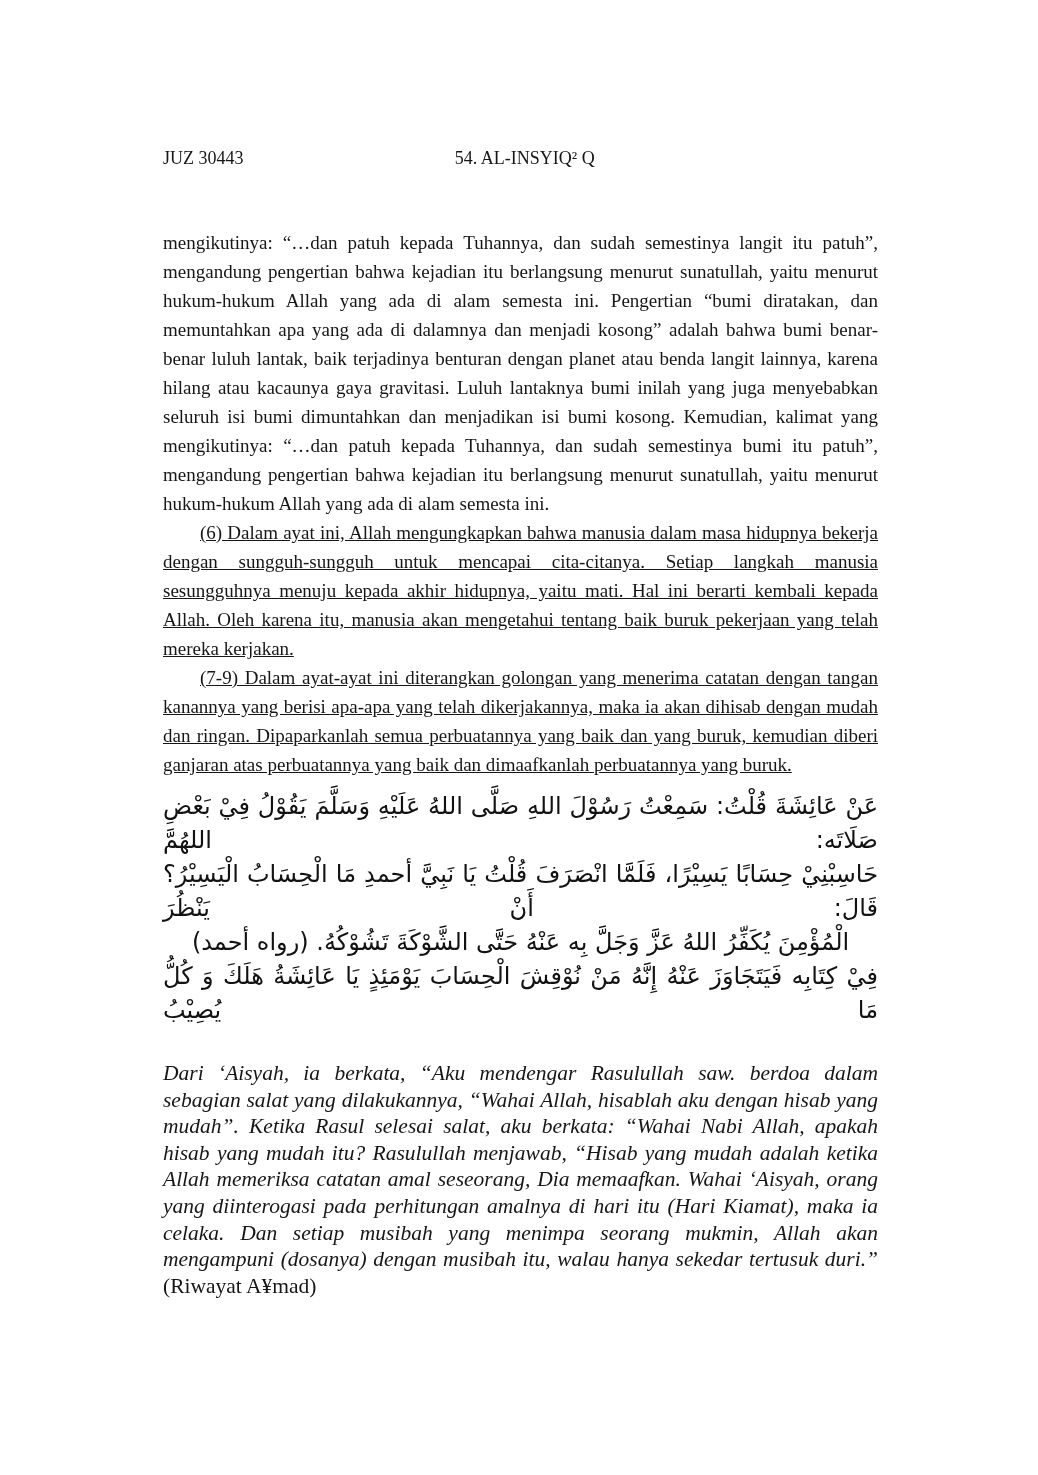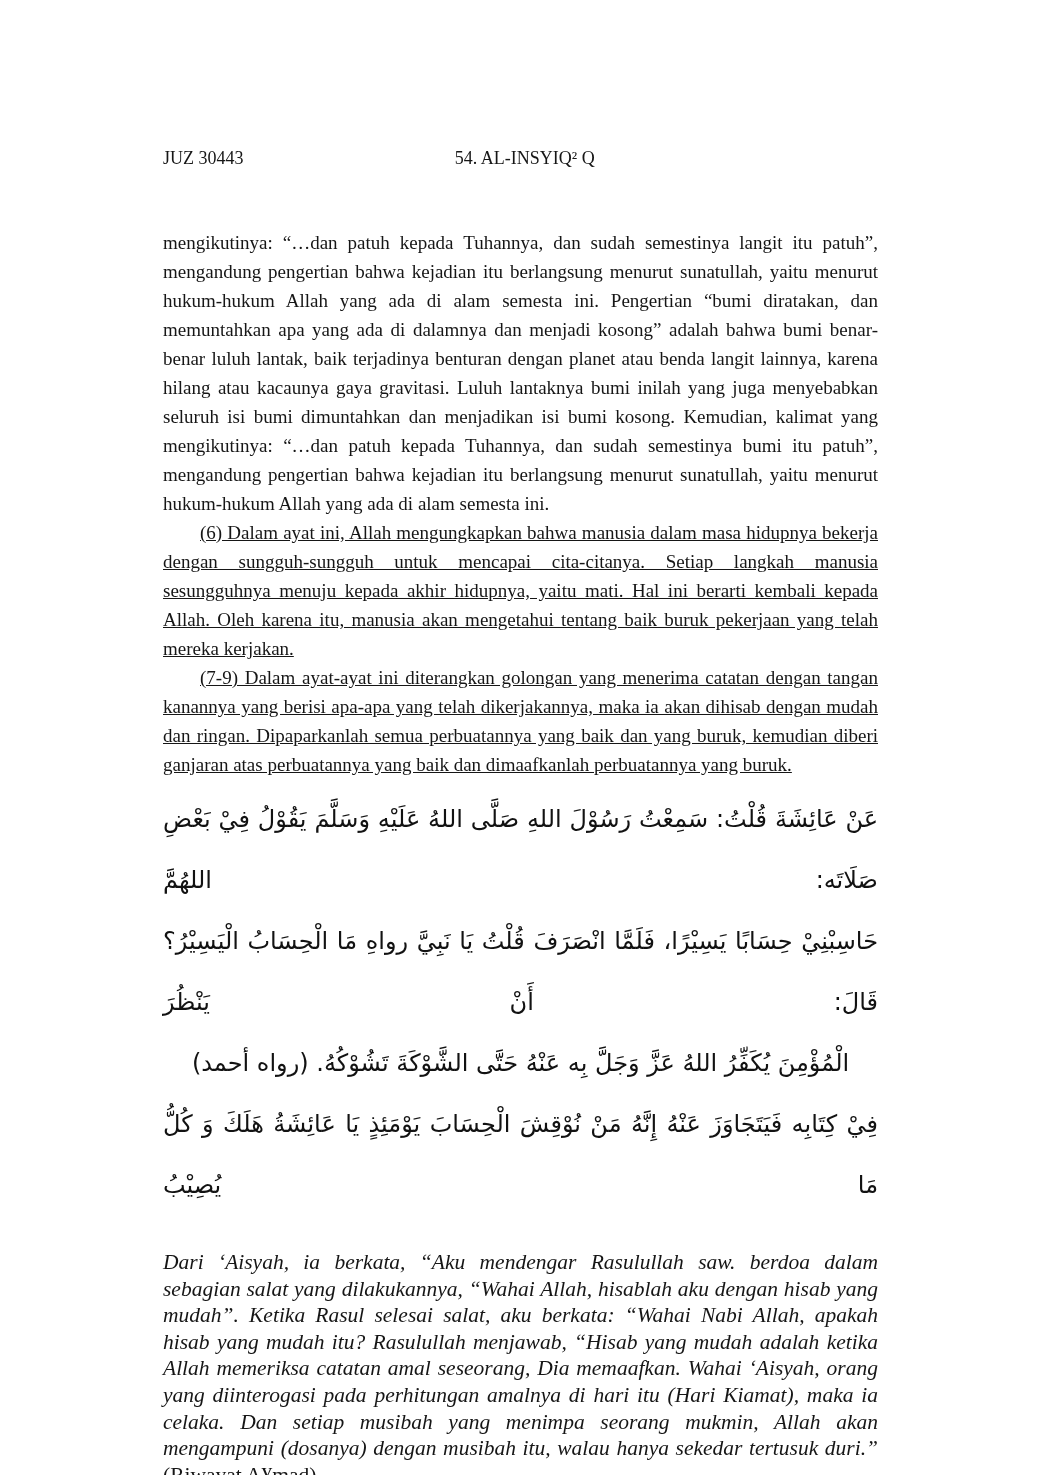--- a/index.html
+++ b/index.html
@@ -49,21 +49,21 @@
   }
   .body-text p.indent {
     text-indent: 37px;
     text-decoration: underline;
   }
   .arabic-block {
     margin-top: 10px;
     direction: rtl;
     font-family: "DejaVu Sans", sans-serif;
     font-size: 24px;
-    line-height: 61px;
+    line-height: 34px;
     color: #121212;
   }
   .arabic-block .arabic-line {
     text-align: justify;
     text-align-last: justify;
   }
   .arabic-block .arabic-line.last-line {
     text-align: center;
     text-align-last: center;
   }
@@ -93,21 +93,21 @@
     </div>
 
     <div class="body-text">
       <p>mengikutinya: “…dan patuh kepada Tuhannya, dan sudah semestinya langit itu patuh”, mengandung pengertian bahwa kejadian itu berlangsung menurut sunatullah, yaitu menurut hukum-hukum Allah yang ada di alam semesta ini. Pengertian “bumi diratakan, dan memuntahkan apa yang ada di dalamnya dan menjadi kosong” adalah bahwa bumi benar-benar luluh lantak, baik terjadinya benturan dengan planet atau benda langit lainnya, karena hilang atau kacaunya gaya gravitasi. Luluh lantaknya bumi inilah yang juga menyebabkan seluruh isi bumi dimuntahkan dan menjadikan isi bumi kosong. Kemudian, kalimat yang mengikutinya: “…dan patuh kepada Tuhannya, dan sudah semestinya bumi itu patuh”, mengandung pengertian bahwa kejadian itu berlangsung menurut sunatullah, yaitu menurut hukum-hukum Allah yang ada di alam semesta ini.</p>
       <p class="indent">(6) Dalam ayat ini, Allah mengungkapkan bahwa manusia dalam masa hidupnya bekerja dengan sungguh-sungguh untuk mencapai cita-citanya. Setiap langkah manusia sesungguhnya menuju kepada akhir hidupnya, yaitu mati. Hal ini berarti kembali kepada Allah. Oleh karena itu, manusia akan mengetahui tentang baik buruk pekerjaan yang telah mereka kerjakan.</p>
       <p class="indent">(7-9) Dalam ayat-ayat ini diterangkan golongan yang menerima catatan dengan tangan kanannya yang berisi apa-apa yang telah dikerjakannya, maka ia akan dihisab dengan mudah dan ringan. Dipaparkanlah semua perbuatannya yang baik dan yang buruk, kemudian diberi ganjaran atas perbuatannya yang baik dan dimaafkanlah perbuatannya yang buruk.</p>
     </div>
 
     <div class="arabic-block">
       <div class="arabic-line">عَنْ عَائِشَةَ قُلْتُ: سَمِعْتُ رَسُوْلَ اللهِ صَلَّى اللهُ عَلَيْهِ وَسَلَّمَ يَقُوْلُ فِيْ بَعْضِ صَلَاتَه: اللهُمَّ</div>
-      <div class="arabic-line">حَاسِبْنِيْ حِسَابًا يَسِيْرًا، فَلَمَّا انْصَرَفَ قُلْتُ يَا نَبِيَّ رواهِ مَا الْحِسَابُ الْيَسِيْرُ؟ قَالَ: أَنْ يَنْظُرَ</div>
+      <div class="arabic-line">حَاسِبْنِيْ حِسَابًا يَسِيْرًا، فَلَمَّا انْصَرَفَ قُلْتُ يَا نَبِيَّ أحمدِ مَا الْحِسَابُ الْيَسِيْرُ؟ قَالَ: أَنْ يَنْظُرَ</div>
       <div class="arabic-line last-line">الْمُؤْمِنَ يُكَفِّرُ اللهُ عَزَّ وَجَلَّ بِه عَنْهُ حَتَّى الشَّوْكَةَ تَشُوْكُهُ. (رواه أحمد)</div>
       <div class="arabic-line">فِيْ كِتَابِه فَيَتَجَاوَزَ عَنْهُ إِنَّهُ مَنْ نُوْقِشَ الْحِسَابَ يَوْمَئِذٍ يَا عَائِشَةُ هَلَكَ وَ كُلُّ مَا يُصِيْبُ</div>
     </div>
 
     <p class="translation"><span class="italic-part">Dari ‘Aisyah, ia berkata, “Aku mendengar Rasulullah saw. berdoa dalam sebagian salat yang dilakukannya, “Wahai Allah, hisablah aku dengan hisab yang mudah”. Ketika Rasul selesai salat, aku berkata: “Wahai Nabi Allah, apakah hisab yang mudah itu? Rasulullah menjawab, “Hisab yang mudah adalah ketika Allah memeriksa catatan amal seseorang, Dia memaafkan. Wahai ‘Aisyah, orang yang diinterogasi pada perhitungan amalnya di hari itu (Hari Kiamat), maka ia celaka. Dan setiap musibah yang menimpa seorang mukmin, Allah akan mengampuni (dosanya) dengan musibah itu, walau hanya sekedar tertusuk duri.” </span><span class="roman-part">(Riwayat A¥mad)</span></p>
 
   </div>
 </div>
 
 </body></html>

